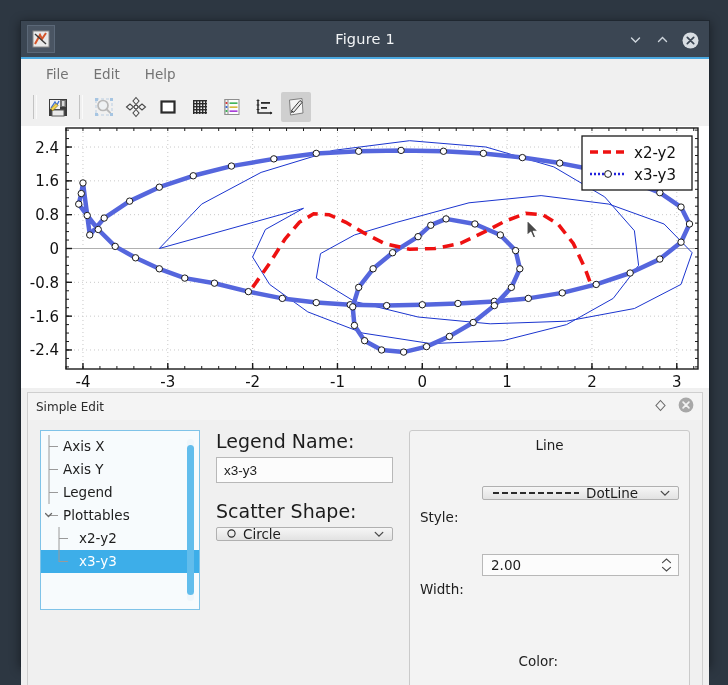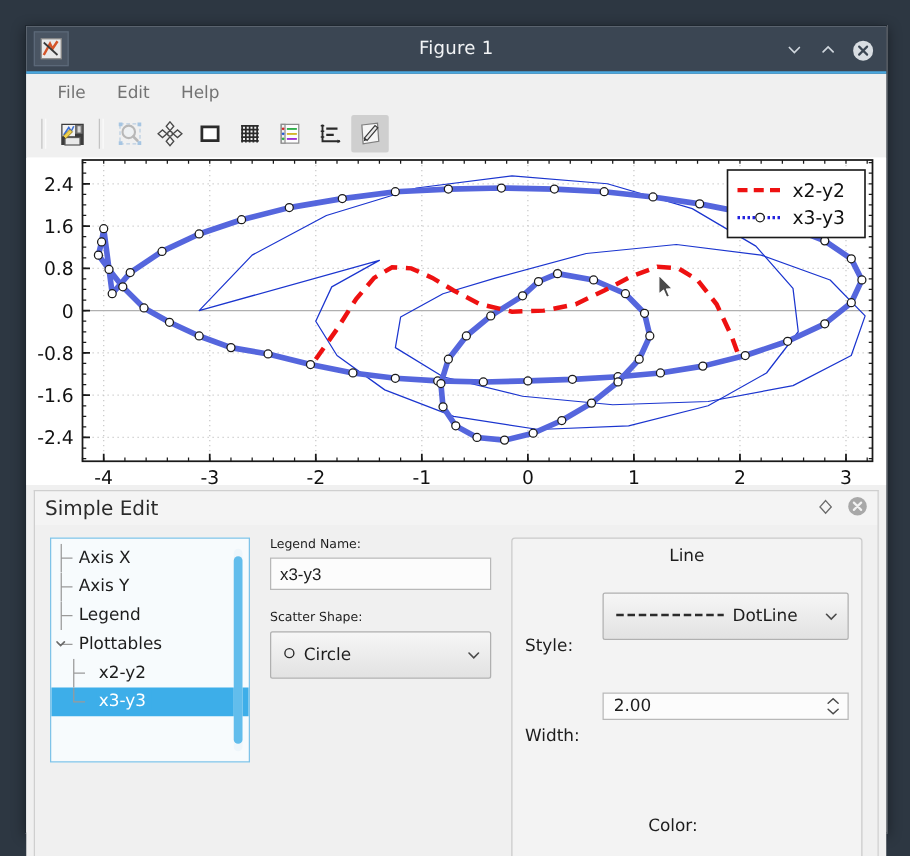--- a/index.html
+++ b/index.html
@@ -64,21 +64,21 @@
   
   .dock{
     flex:1 1 auto;background:#f0f0f0;display:flex;flex-direction:column;
     padding:4px 6px 6px 6px;box-sizing:border-box;
   }
   .dock-title{
     height:27px;flex:0 0 27px;background:#f4f4f4;
     border:1px solid #cfcfcf;border-bottom:none;
     display:flex;align-items:center;padding:0 8px;
   }
-  .dock-title-text{font-size:16px;color:#2b2b2b;}
+  .dock-title-text{font-size:12px;color:#2b2b2b;}
   .dock-title-btns{margin-left:auto;display:flex;align-items:center;gap:11px;}
   .dock-body{
     flex:1 1 auto;background:#f0f0f0;border:1px solid #cfcfcf;border-top:none;
     position:relative;padding:10px 12px 8px 12px;box-sizing:border-box;
   }
   .row1{display:flex;align-items:flex-start;gap:16px;}
   
   .tree{
     width:160px;height:180px;background:#f7fbfd;border:1px solid #7fc3e8;
     box-sizing:border-box;position:relative;overflow:hidden;
@@ -95,28 +95,28 @@
   .tr-label{padding:1px 4px 2px 2px;}
   .tree-scroll{
     position:absolute;right:5px;top:8px;bottom:8px;width:7px;
     background:#eef6fb;border-radius:4px;
   }
   .tree-scroll i{
     position:absolute;left:0;right:0;top:6px;bottom:6px;background:#62bdec;border-radius:4px;display:block;
   }
   
   .midcol{width:177px;display:flex;flex-direction:column;}
-  .fld-label{font-size:10px;color:#1d1d1d;margin-bottom:5px;}
+  .fld-label{font-size:19px;color:#1d1d1d;margin-bottom:5px;}
   .txtinput{
     height:26px;box-sizing:border-box;background:#fcfcfc;border:1px solid #b8b8b8;
     font-size:13.5px;color:#1d1d1d;padding:0 7px;line-height:24px;
   }
   .gap{height:17px;}
   .combo{
-    height:38px;box-sizing:border-box;
+    height:14px;box-sizing:border-box;
     background:linear-gradient(#f6f6f6,#e2e2e2);
     border:1px solid #b0b0b0;border-radius:2px;
     display:flex;align-items:center;padding:0 6px 0 9px;
     font-size:13.5px;color:#1d1d1d;cursor:pointer;position:relative;
   }
   .combo .cv{flex:1 1 auto;display:flex;align-items:center;gap:6px;overflow:hidden;white-space:nowrap;}
   .combo .chev{flex:0 0 14px;display:flex;align-items:center;justify-content:center;}
   
   .group{
     flex:1 1 auto;border:1px solid #cacaca;border-radius:3px;background:#f3f3f3;

